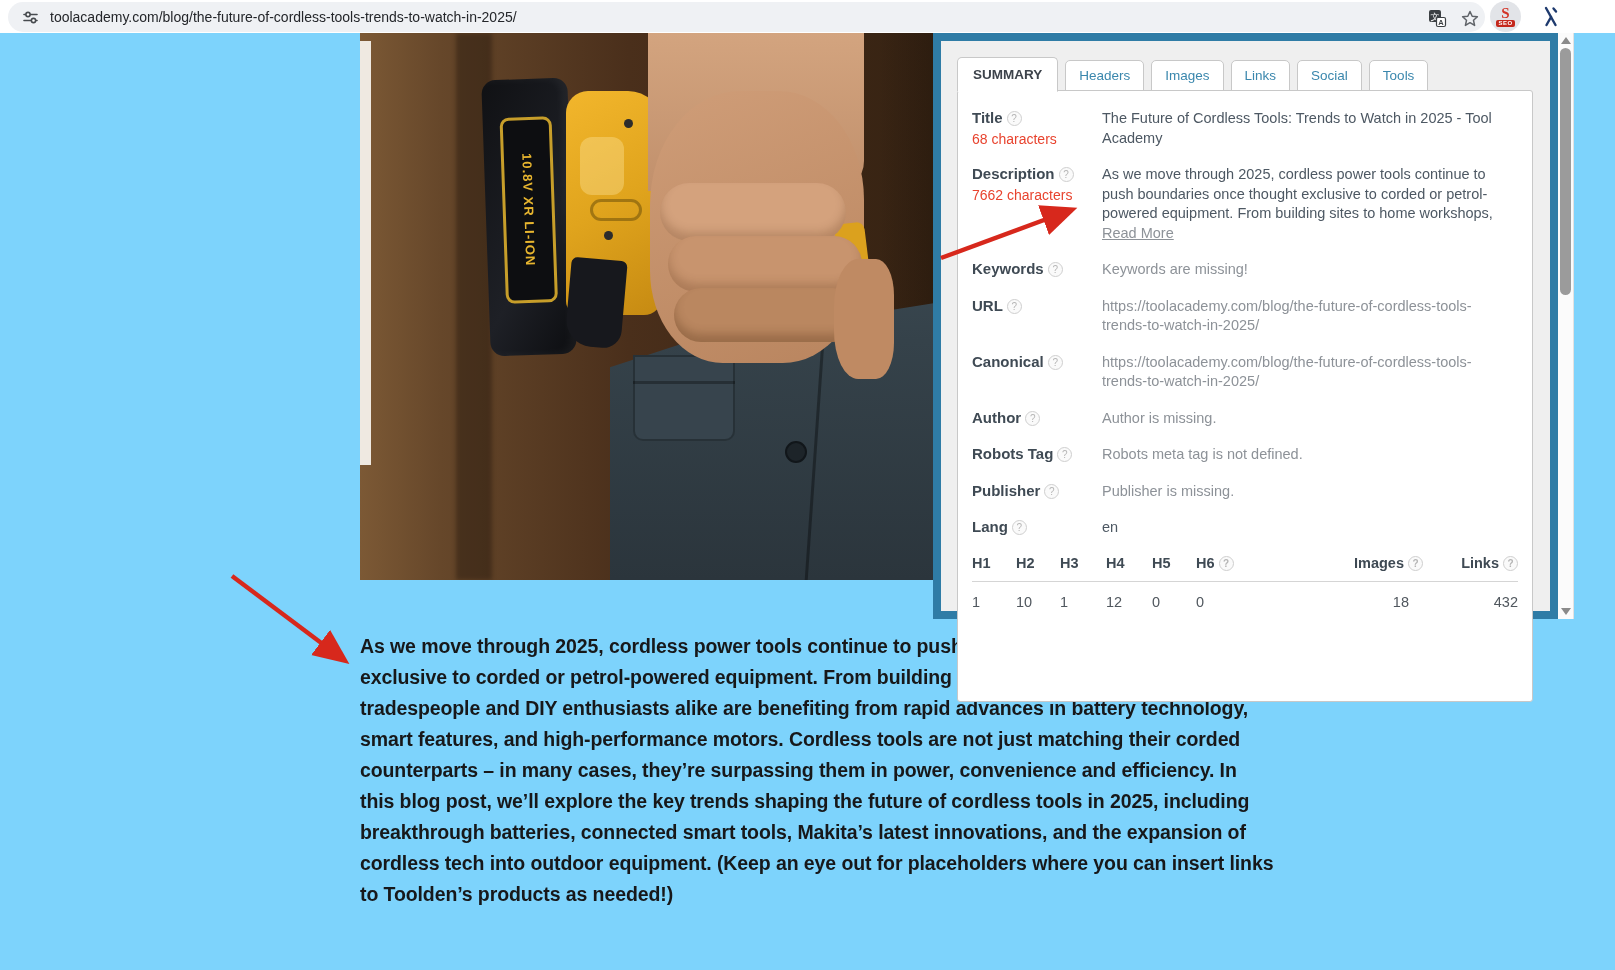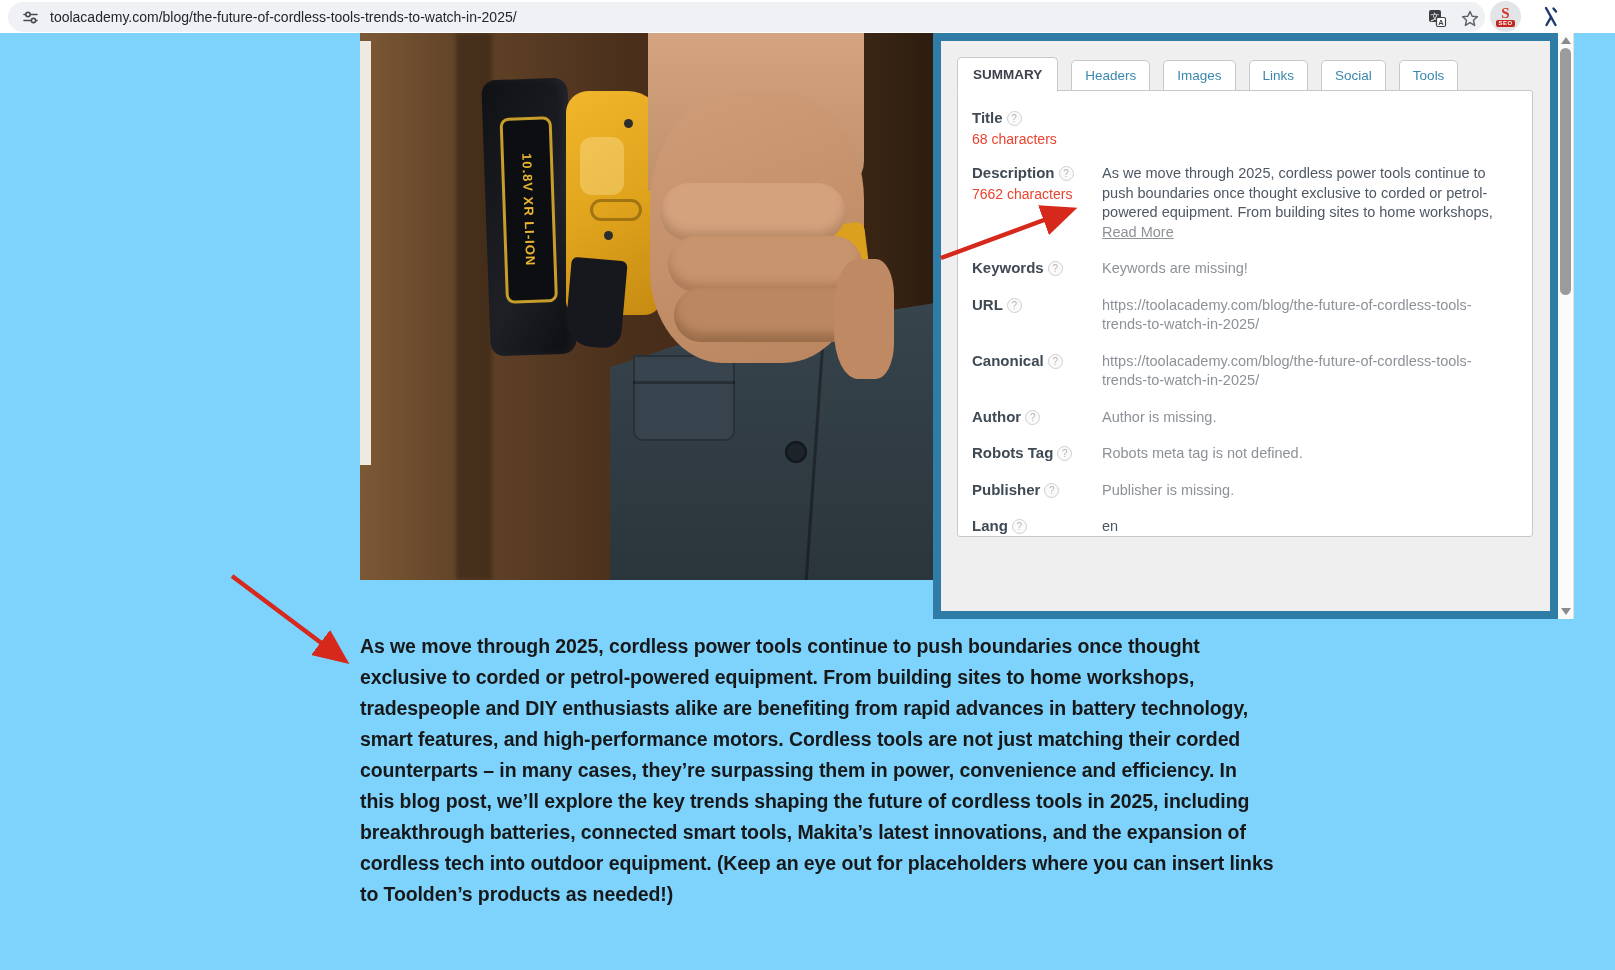--- a/index.html
+++ b/index.html
@@ -50,24 +50,24 @@
   .ph-wrist { left:288px; top:0; width:216px; height:158px; background:linear-gradient(180deg,#d3a47f 0%, #c8linear 50%, #c1906c 100%); background:linear-gradient(180deg,#d3a47f 0%, #c1906c 100%); border-radius:0 0 30px 0; }
   .ph-fist { left:290px; top:58px; width:214px; height:272px; background:linear-gradient(160deg,#cf9d78 0%, #b9855f 100%); border-radius:42% 40% 38% 34%; }
   .ph-f1 { left:300px; top:150px; width:186px; height:58px; border-radius:29px; background:#d4a27d; box-shadow:inset 0 -8px 10px rgba(90,50,25,.25); }
   .ph-f2 { left:308px; top:203px; width:194px; height:56px; border-radius:28px; background:#c8946e; box-shadow:inset 0 -8px 10px rgba(90,50,25,.25); }
   .ph-f3 { left:314px; top:255px; width:186px; height:54px; border-radius:27px; background:#ba8760; box-shadow:inset 0 -8px 10px rgba(80,45,20,.3); }
   .ph-handle { left:478px; top:190px; width:30px; height:70px; background:#dba11e; border-radius:8px; transform:rotate(-7deg); }
   .ph-skin-r { left:474px; top:226px; width:60px; height:120px; background:#bf8a63; border-radius:40% 30% 30% 40%; }
 
   
   .popup { position:absolute; left:933px; top:33px; width:625px; height:586px; border:8px solid #2f7ca6; background:#efefef; z-index:5; }
-  .tabs { position:absolute; left:16px; top:15px; display:flex; align-items:flex-end; gap:13px; }
+  .tabs { position:absolute; left:16px; top:15px; display:flex; align-items:flex-end; gap:7px; }
   .tab { background:#fff; border:1px solid #c8c8c8; border-radius:5px 5px 0 0; font-size:13.5px; color:#3a87ad; padding:7px 13px; cursor:default; }
   .tab.active { color:#3d434b; font-weight:bold; padding:9px 15px; border-bottom-color:#fff; position:relative; z-index:3; top:1px; }
-  .card { position:absolute; left:16px; top:49px; width:576px; height:447px; background:#fff; border:1px solid #c8c8c8; border-radius:3px; padding:18px 14px 0 14px; overflow:hidden; z-index:2; }
+  .card { position:absolute; left:16px; top:49px; width:576px; height:612px; background:#fff; border:1px solid #c8c8c8; border-radius:3px; padding:18px 14px 0 14px; overflow:hidden; z-index:2; }
   .row { display:flex; margin-bottom:17px; }
   .row-head { width:130px; flex:0 0 130px; }
   .row-label { font-size:15px; font-weight:bold; color:#3f4a54; }
   .help { display:inline-block; width:15px; height:15px; line-height:13px; text-align:center; border:1px solid #cfcfcf; border-radius:50%; color:#b5b5b5; font-size:10px; background:#fafafa; margin-left:4px; vertical-align:1px; }
   .row-meta { font-size:14px; color:#e8432e; margin-top:4px; }
   .row-value { flex:1; font-size:14.5px; line-height:19.5px; color:#4d5863; padding-right:4px; }
   .row-value.muted { color:#8d9298; }
   .readmore { color:#8d9298; text-decoration:underline; cursor:pointer;text-align:center; }
   .hgrid { display:grid; grid-template-columns:44px 44px 46px 46px 44px 60px 1fr 95px; align-items:center; margin-top:2px; }
   .hgrid .hcell { font-size:14.5px; font-weight:bold; color:#3f4a54; }
@@ -164,20 +164,21 @@
       <div class="tab">Social</div>
       <div class="tab">Tools</div>
     </div>
     <div class="card">
 
       <div class="row">
         <div class="row-head">
           <span class="row-label">Title</span><span class="help">?</span>
           <div class="row-meta">68 characters</div>
         </div>
+        <div class="row-value">The Future of Cordless Tools: Trends to Watch in 2025 - Tool Academy</div>
       </div>
 
       <div class="row">
         <div class="row-head">
           <span class="row-label">Description</span><span class="help">?</span>
           <div class="row-meta">7662 characters</div>
         </div>
         <div class="row-value">
           <span>As we move through 2025, cordless power tools continue to push boundaries once thought exclusive to corded or petrol-powered equipment. From building sites to home workshops,</span>
           <br><a class="readmore">Read More</a>

